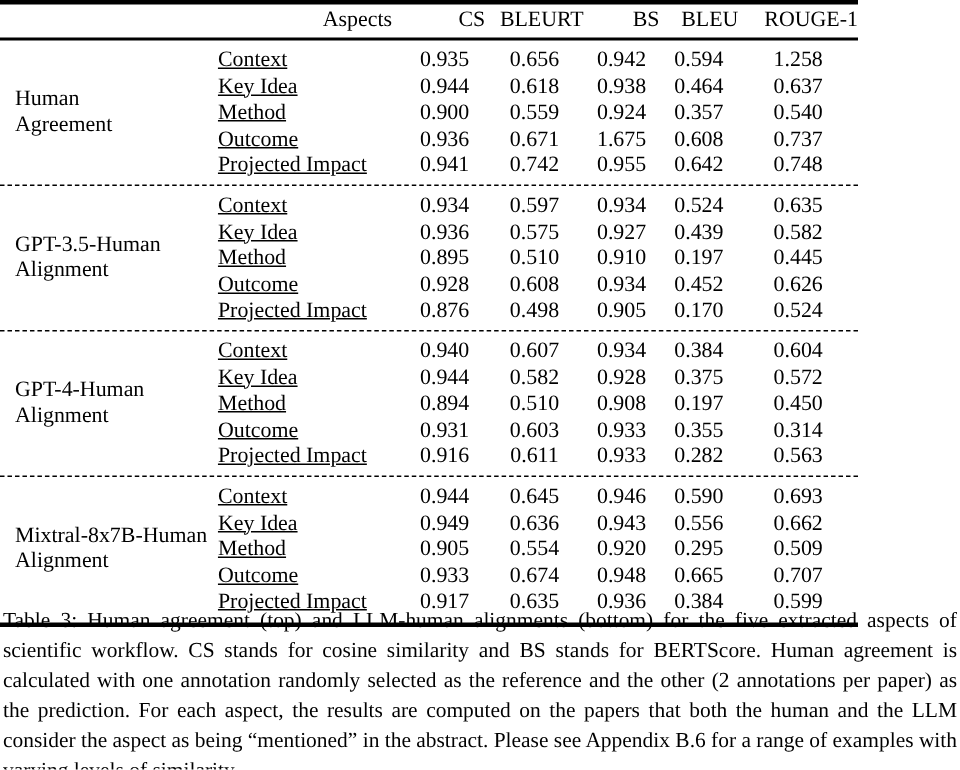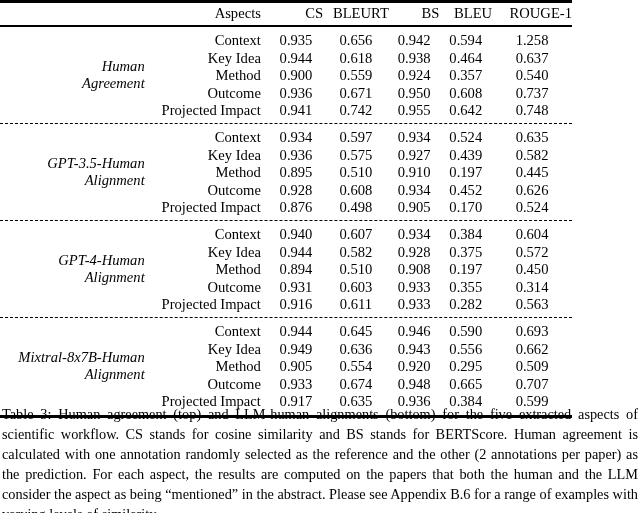--- a/index.html
+++ b/index.html
@@ -72,30 +72,30 @@
   
   col.c-group  { width: 150px; }
   col.c-aspect { width: 135px; }
   col.c-cs     { width: 68px; }
   col.c-bleurt { width: 72px; }
   col.c-bs     { width: 62px; }
   col.c-bleu   { width: 62px; }
   col.c-rouge  { width: 91px; }
 
   .cell-group {
-    text-align: right;
+    text-align: left;
     padding-left: 10px !important;
     line-height: 1.22;
     white-space: nowrap;
-    font-style: italic;
   }
   .cell-aspect {
-    text-align: right;
+    text-align: left;
     padding-right: 8px !important;
     white-space: nowrap;
+    text-decoration: underline;
   }
   .cell-num {
     text-align: center;
     white-space: nowrap;
   }
   .hdr {
     text-align: right;
     white-space: nowrap;
   }
   .hdr-aspect {
@@ -181,21 +181,21 @@
             <td class="cell-num">0.900</td>
             <td class="cell-num">0.559</td>
             <td class="cell-num">0.924</td>
             <td class="cell-num">0.357</td>
             <td class="cell-num">0.540</td>
           </tr>
           <tr class="datarow">
             <td class="cell-aspect">Outcome</td>
             <td class="cell-num">0.936</td>
             <td class="cell-num">0.671</td>
-            <td class="cell-num">0.950</td>
+            <td class="cell-num">1.675</td>
             <td class="cell-num">0.608</td>
             <td class="cell-num">0.737</td>
           </tr>
           <tr class="datarow">
             <td class="cell-aspect">Projected Impact</td>
             <td class="cell-num">0.941</td>
             <td class="cell-num">0.742</td>
             <td class="cell-num">0.955</td>
             <td class="cell-num">0.642</td>
             <td class="cell-num">0.748</td>

